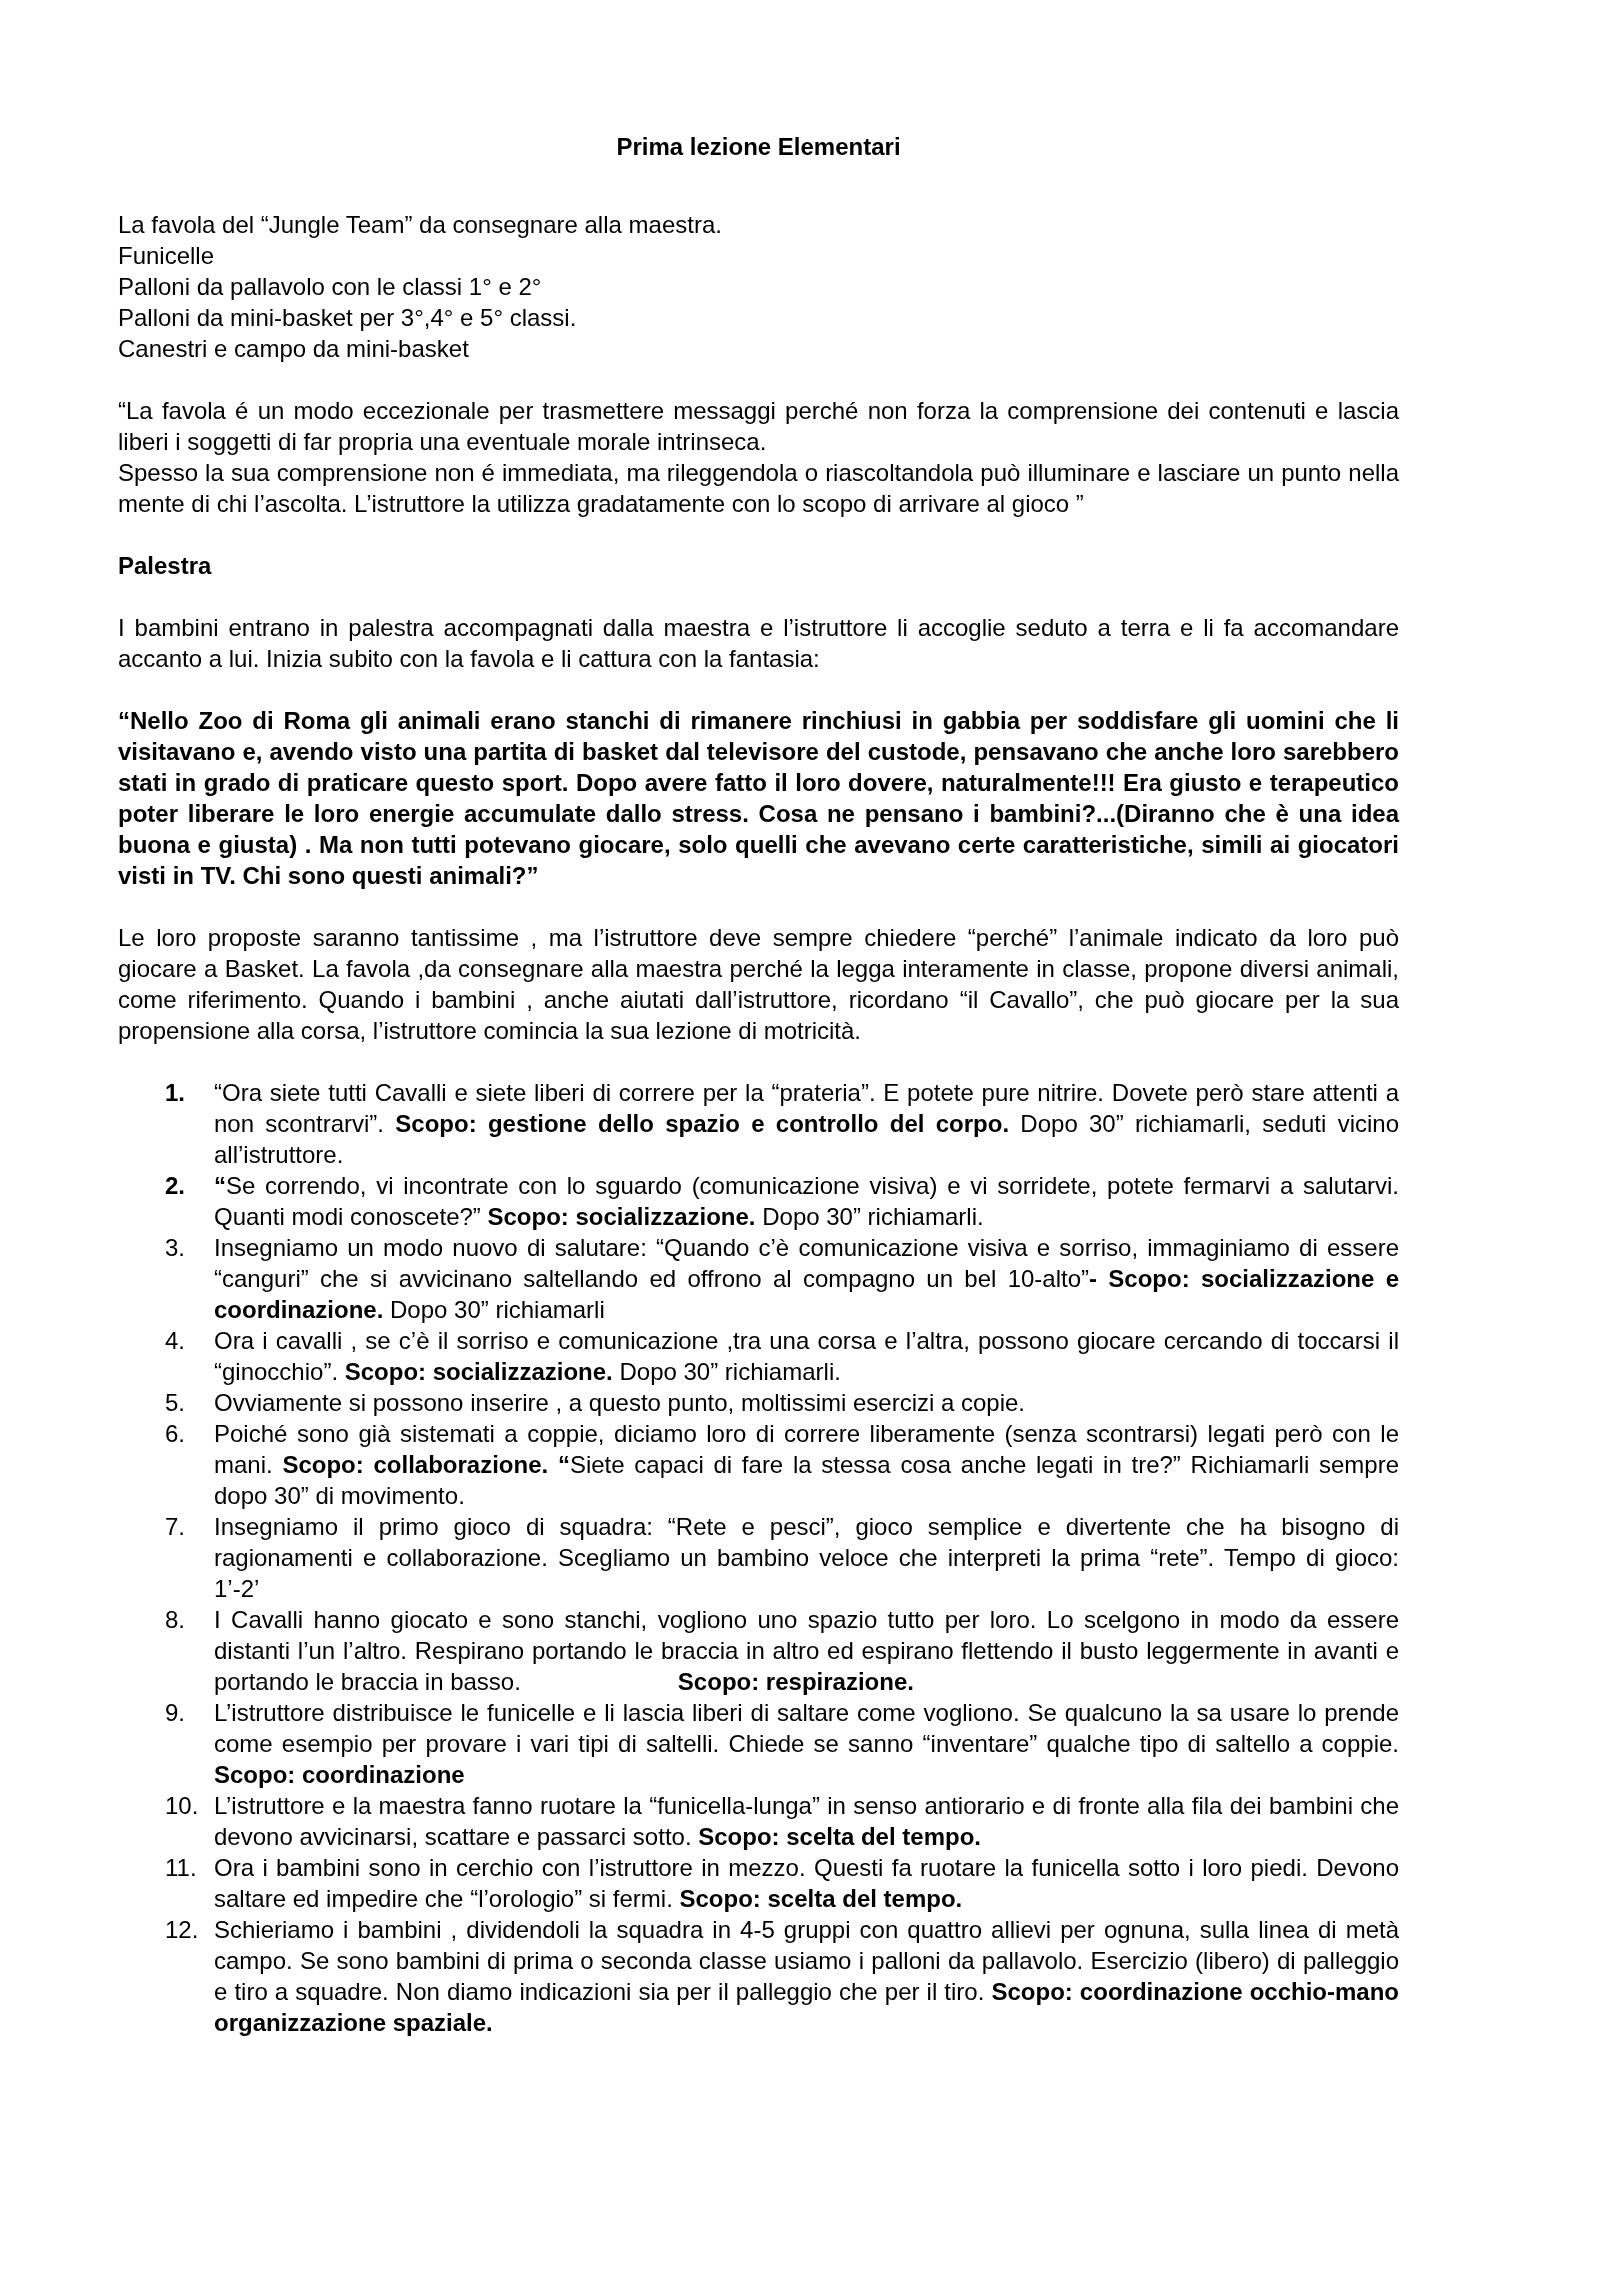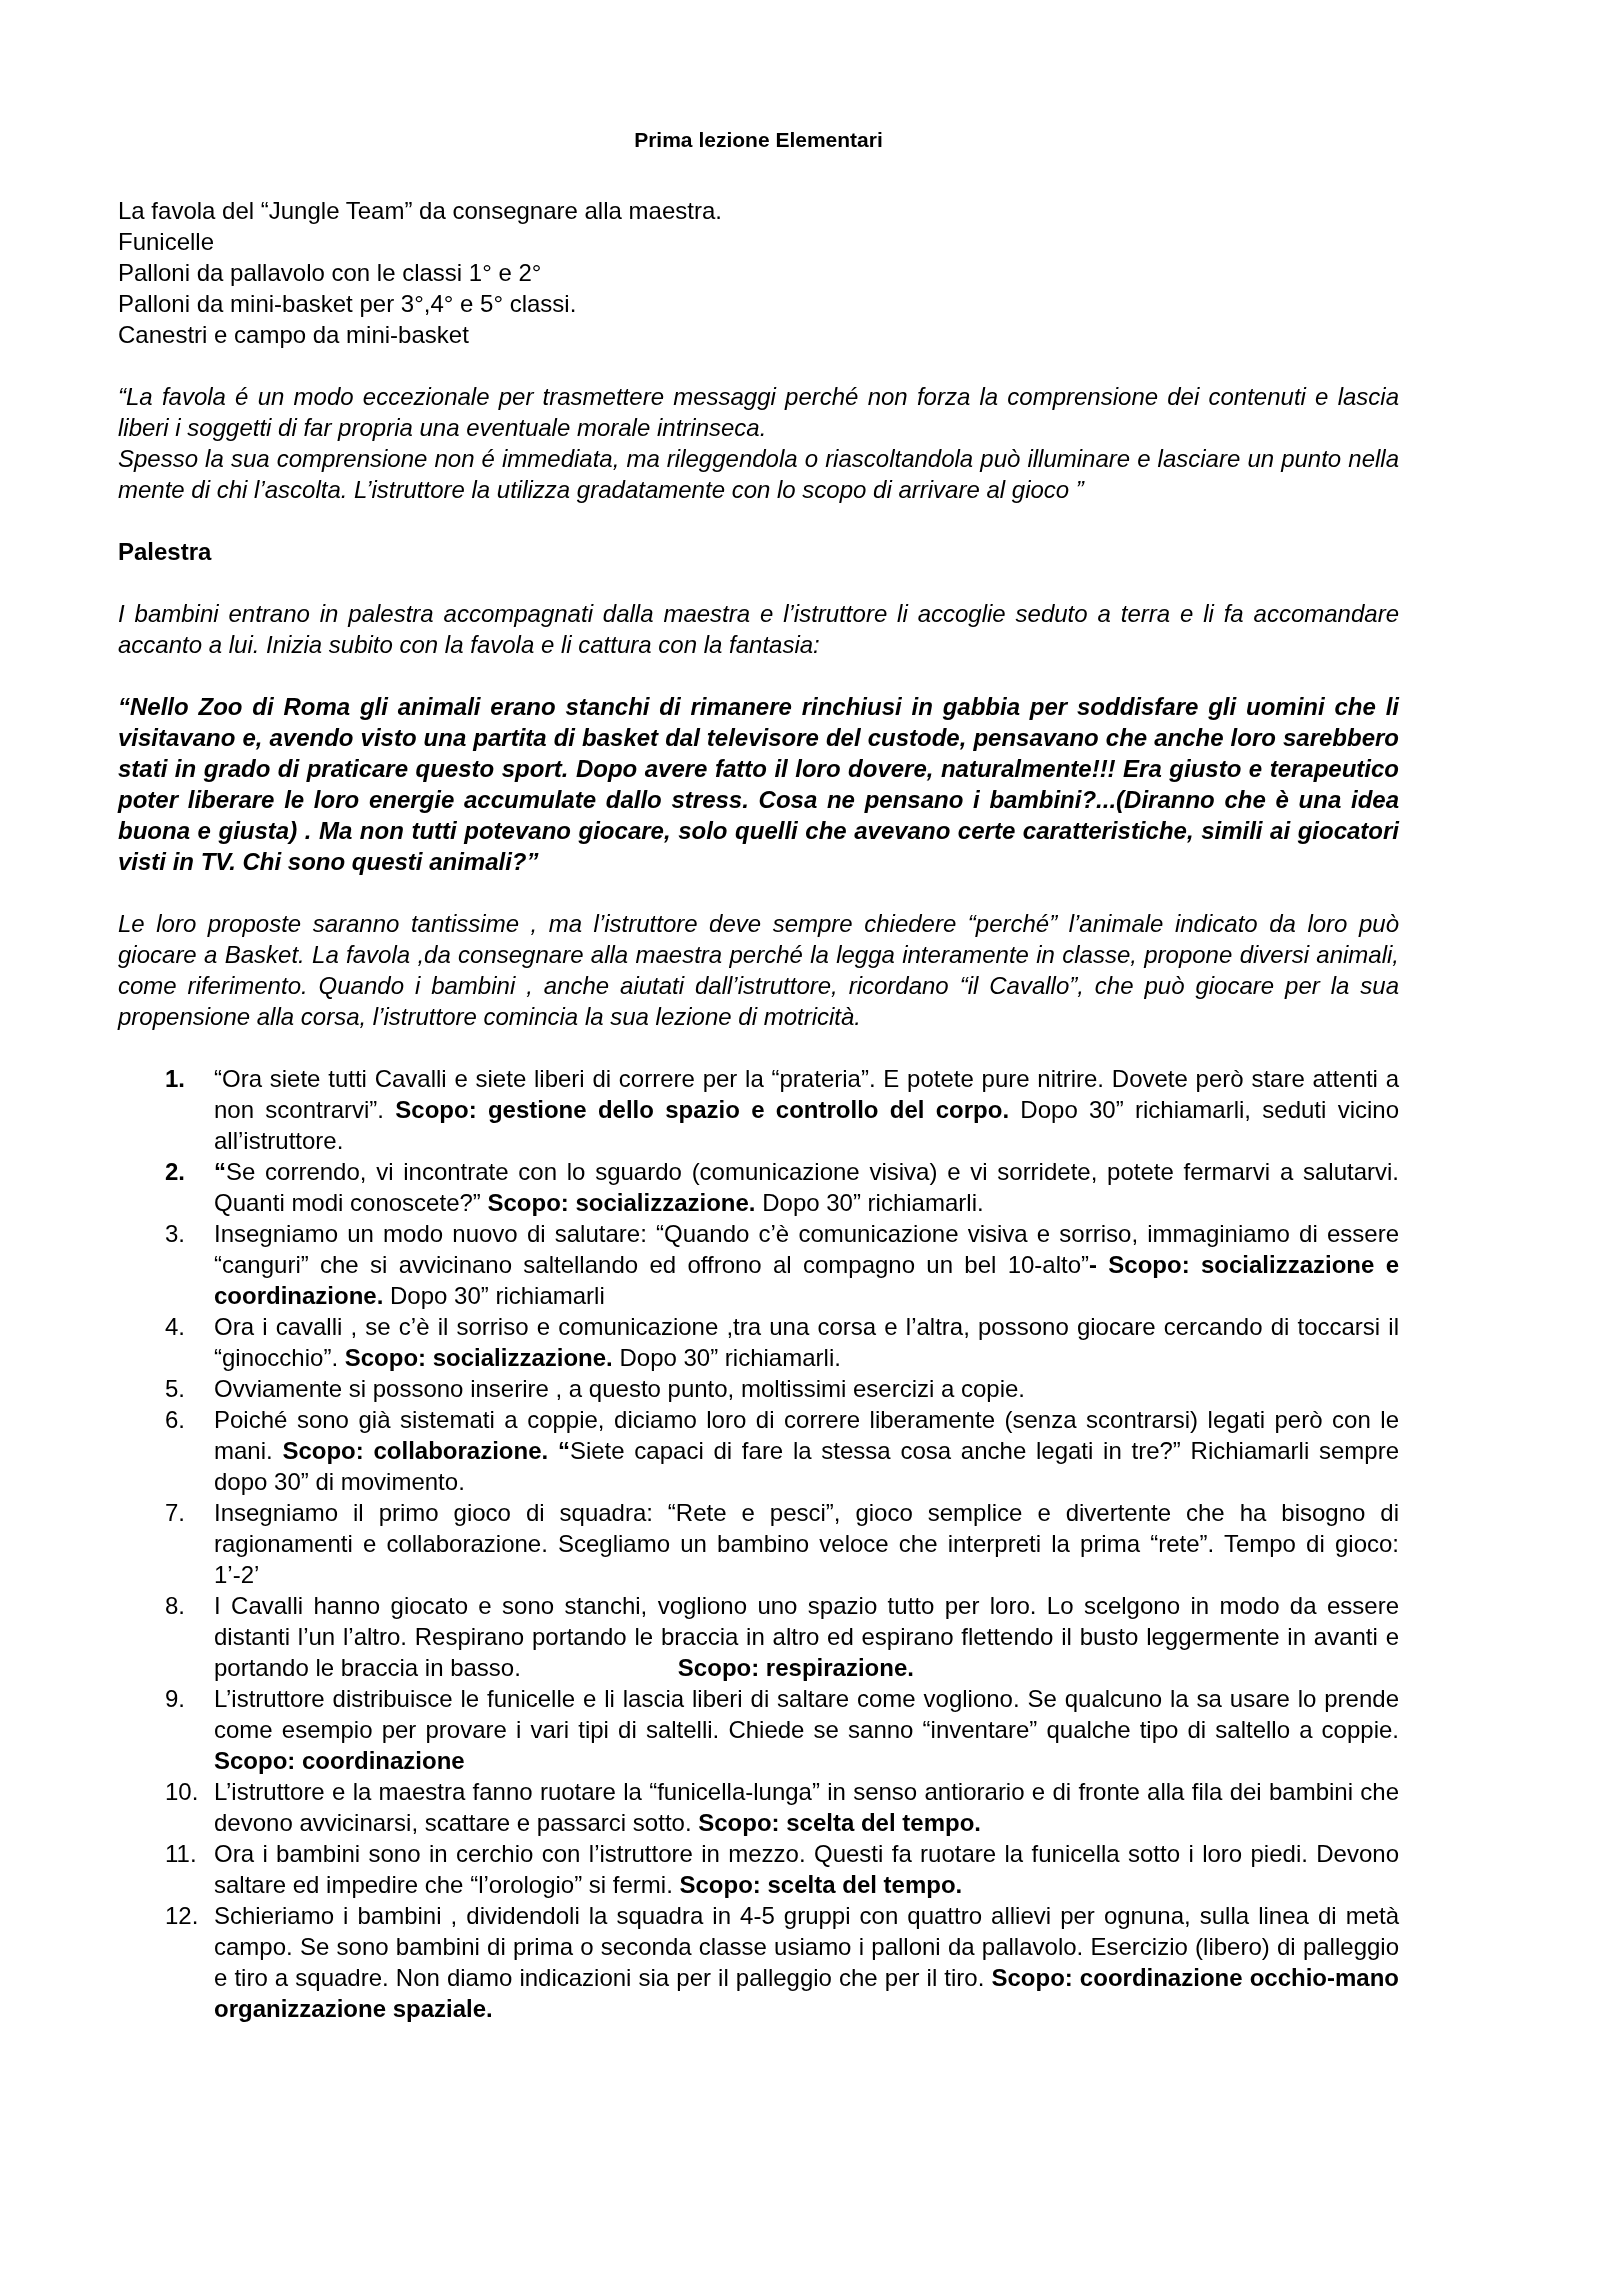--- a/index.html
+++ b/index.html
@@ -15,40 +15,39 @@
     }
     .page {
       position: absolute;
       left: 118px;
       top: 115px;
       width: 1281px;
     }
     .title {
       text-align: center;
       font-weight: bold;
-      margin: 9px;
+      margin: 16px;
       line-height: 31px;
-      font-size: 21px;
+      font-size: 24px;
     }
     .subtitle {
       text-align: center;
       margin: 0;
       line-height: 31px;
     }
     .section-heading {
       font-weight: bold;
       margin: 0;
     }
     .line { margin: 0; }
     .gap-title { height: 31px; }
     .gap { height: 31px; }
     .para {
       margin: 0;
       text-align: justify;
-      font-style: italic;
     }
     .bold { font-weight: bold; }
     ol.exercises {
       list-style: none;
       margin: 0;
       padding: 0;
       margin-left: 47px;
     }
     ol.exercises li {
       position: relative;

